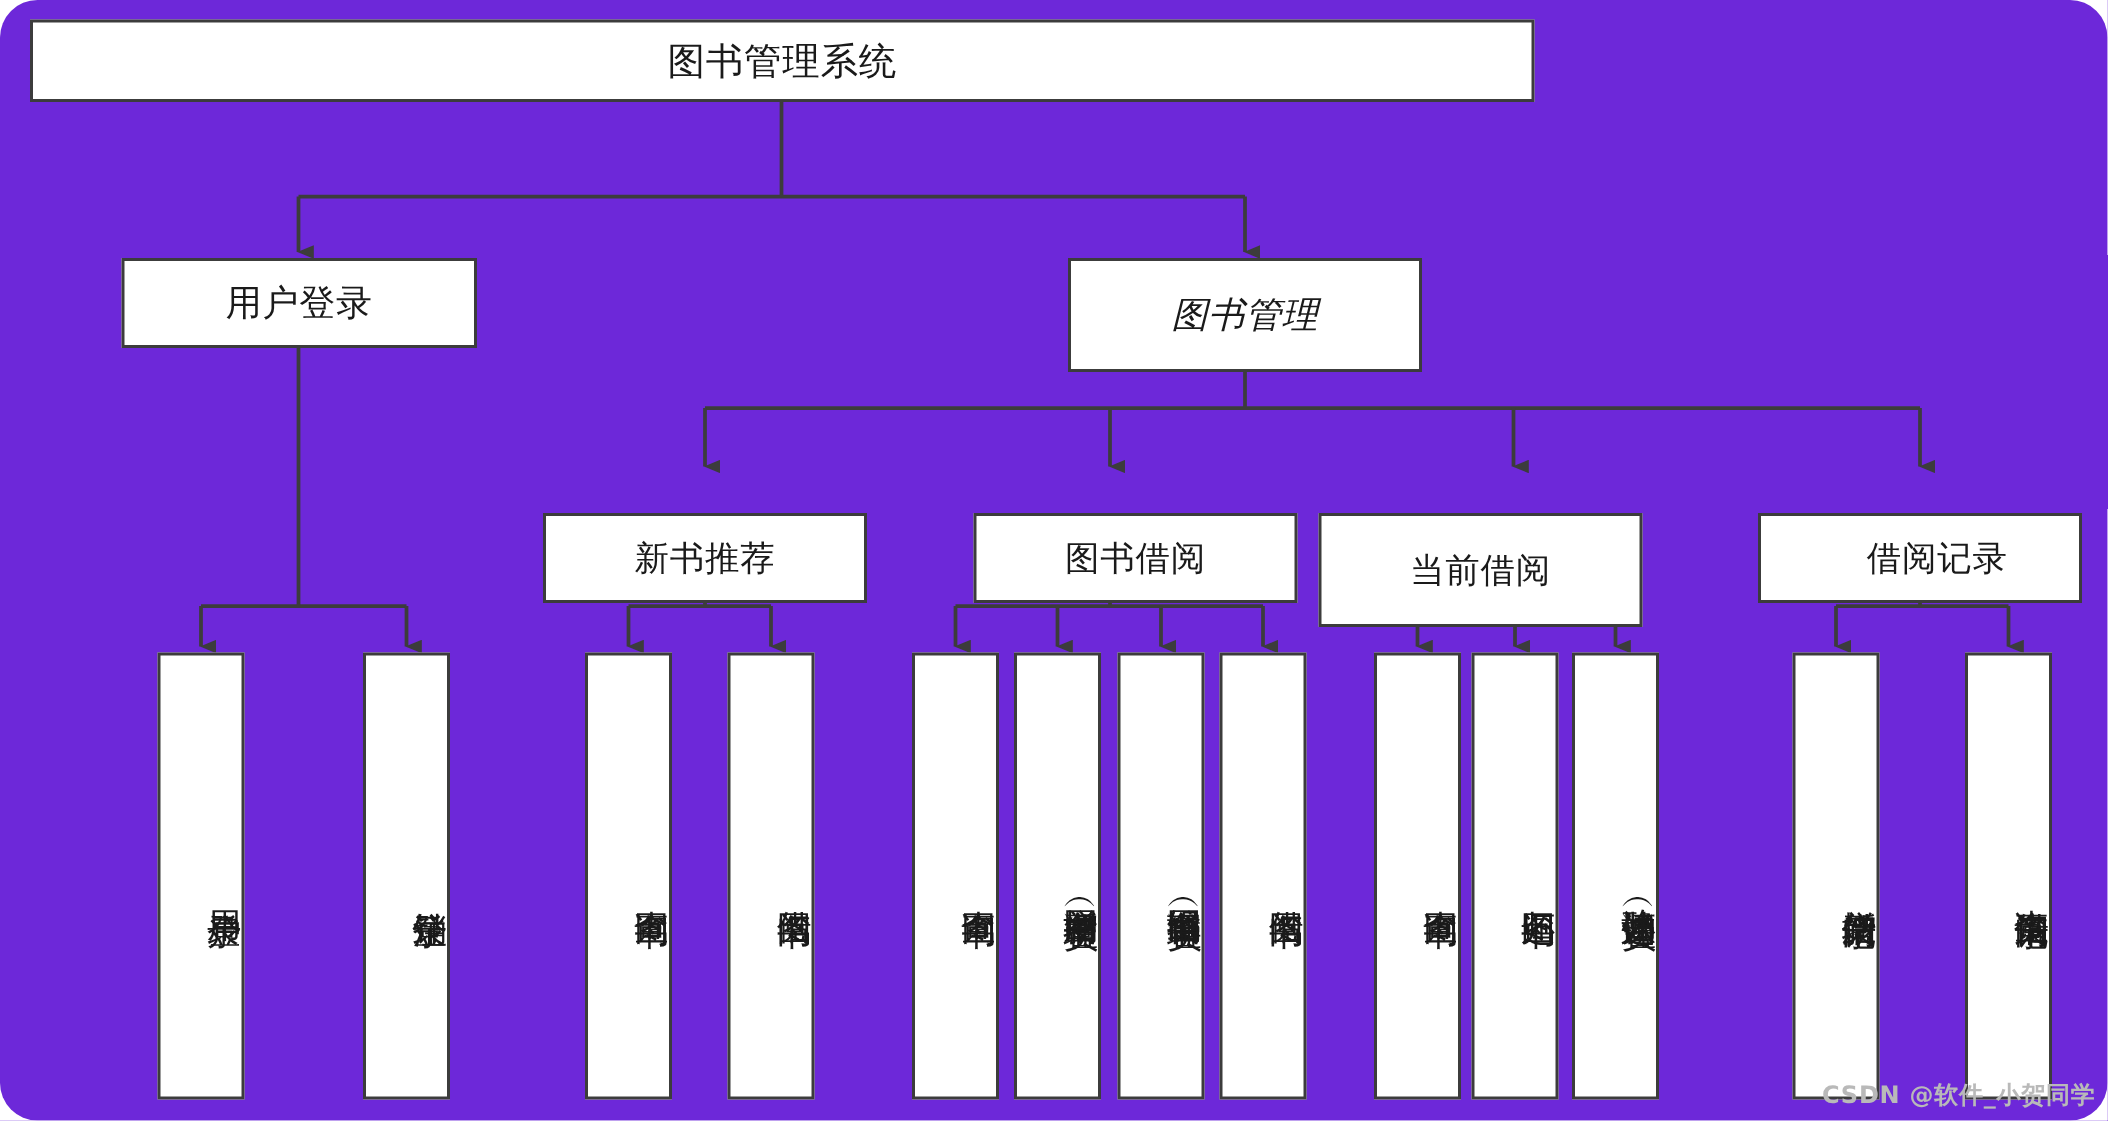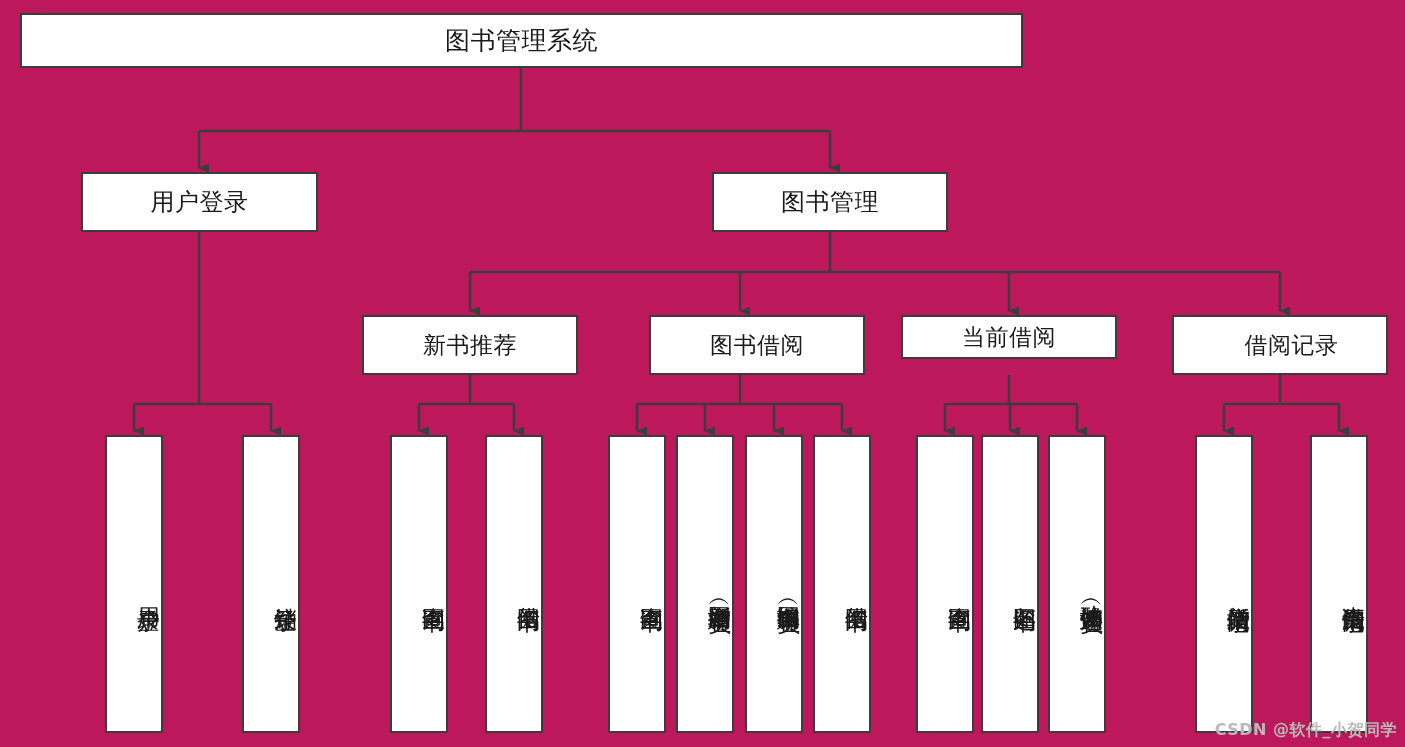--- a/index.html
+++ b/index.html
@@ -7,22 +7,23 @@
     padding: 0;
     background: #ffffff;
   }
   body {
     font-family: "DejaVu Sans", "Liberation Sans", sans-serif;
   }
   #canvas {
     position: relative;
     width: 1405px;
     height: 747px;
-    background: #be185d;
+    background: #6d28d9;
     overflow: hidden;
+    border-radius: 25px;
   }
   #edges {
     position: absolute;
     left: 0;
     top: 0;
     width: 1405px;
     height: 747px;
     pointer-events: none;
   }
   .node {
@@ -37,20 +38,21 @@
     letter-spacing: 0.5px;
   }
   .node.root {
     font-size: 25px;
   }
   .node.lvl1 {
     font-size: 24px;
   }
   .node.lvl2 {
     font-size: 23px;
+    margin-top: 27px;
   }
   .node.leaf {
     font-size: 23px;
     writing-mode: vertical-rl;
     text-orientation: upright;
     line-height: 1.08;
     padding-top: 14px;
     align-items: flex-start;
     justify-content: center;
     letter-spacing: 1px;
@@ -127,31 +129,31 @@
     </g>
   </svg>
 
   <div class="node root" style="left:20px; top:13px; width:1003px; height:55px;">
     <span>图书管理系统</span>
   </div>
 
   <div class="node lvl1" style="left:81px; top:172px; width:237px; height:60px;">
     <span>用户登录</span>
   </div>
-  <div class="node lvl1" style="left:712px; top:172px; width:236px; height:60px;">
+  <div class="node lvl1" style="left:712px; top:172px; width:236px; height:76px;font-style:italic;">
     <span>图书管理</span>
   </div>
 
   <div class="node lvl2" style="left:362px; top:315px; width:216px; height:60px;">
     <span>新书推荐</span>
   </div>
   <div class="node lvl2" style="left:649px; top:315px; width:216px; height:60px;">
     <span>图书借阅</span>
   </div>
-  <div class="node lvl2" style="left:901px; top:315px; width:216px; height:44px;">
+  <div class="node lvl2" style="left:879px; top:315px; width:216px; height:76px;">
     <span>当前借阅</span>
   </div>
   <div class="node lvl2" style="left:1172px; top:315px; width:216px; height:60px;padding-left:23px;">
     <span>借阅记录</span>
   </div>
 
   <div class="node leaf" style="left:105px; top:435px; width:58px; height:298px;">
     <span class="vtext">用户登录</span>
   </div>
   <div class="node leaf" style="left:242px; top:435px; width:58px; height:298px;">

